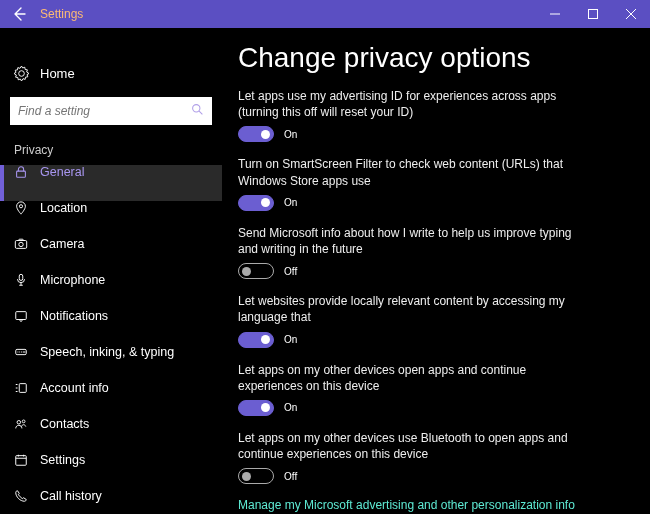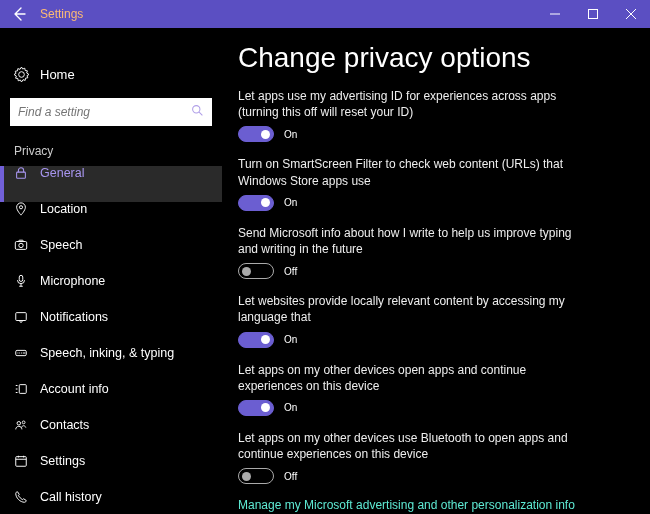--- a/index.html
+++ b/index.html
@@ -19,23 +19,22 @@
   .titlebar .title { padding-left: 2px; }
   .titlebar .spacer { flex: 1; }
   .titlebar .winbtn {
     width: 38px; height: 28px;
     display: flex; align-items: center; justify-content: center;
   }
   .body { display: flex; height: calc(514px - 28px); background: #000; }
   .sidebar {
     width: 222px;
     background: #000;
-    padding-top: 0;
+    padding-top: 27px;
     overflow: hidden;
-    margin-top: 28px;
   }
   .home-row {
     display: flex; align-items: center;
     height: 36px; padding-left: 14px;
     font-size: 13px;
   }
   .home-row .icon { width: 26px; display: flex; align-items: center; }
   .search-wrap { padding: 6px 10px 12px 10px; }
   .search {
     width: 100%; height: 28px;
@@ -187,21 +186,21 @@
           <span>Location</span>
         </div>
         <div class="nav-item">
           <span class="icon">
             <svg width="14" height="14" viewBox="0 0 16 16">
               <rect x="1.5" y="4" width="13" height="9" rx="1.5" stroke="currentColor" fill="none" stroke-width="1.1"></rect>
               <circle cx="8" cy="8.5" r="2.5" stroke="currentColor" fill="none" stroke-width="1.1"></circle>
               <path d="M5 4l1-1.5h4L11 4" stroke="currentColor" fill="none" stroke-width="1.1"></path>
             </svg>
           </span>
-          <span>Speech</span>
+          <span>Camera</span>
         </div>
         <div class="nav-item">
           <span class="icon">
             <svg width="14" height="14" viewBox="0 0 16 16">
               <rect x="6" y="1.5" width="4" height="7" rx="2" stroke="currentColor" fill="none" stroke-width="1.1"></rect>
               <path d="M4 7a4 4 0 008 0M8 11v3M6 14h4" stroke="currentColor" fill="none" stroke-width="1.1"></path>
             </svg>
           </span>
           <span>Microphone</span>
         </div>

